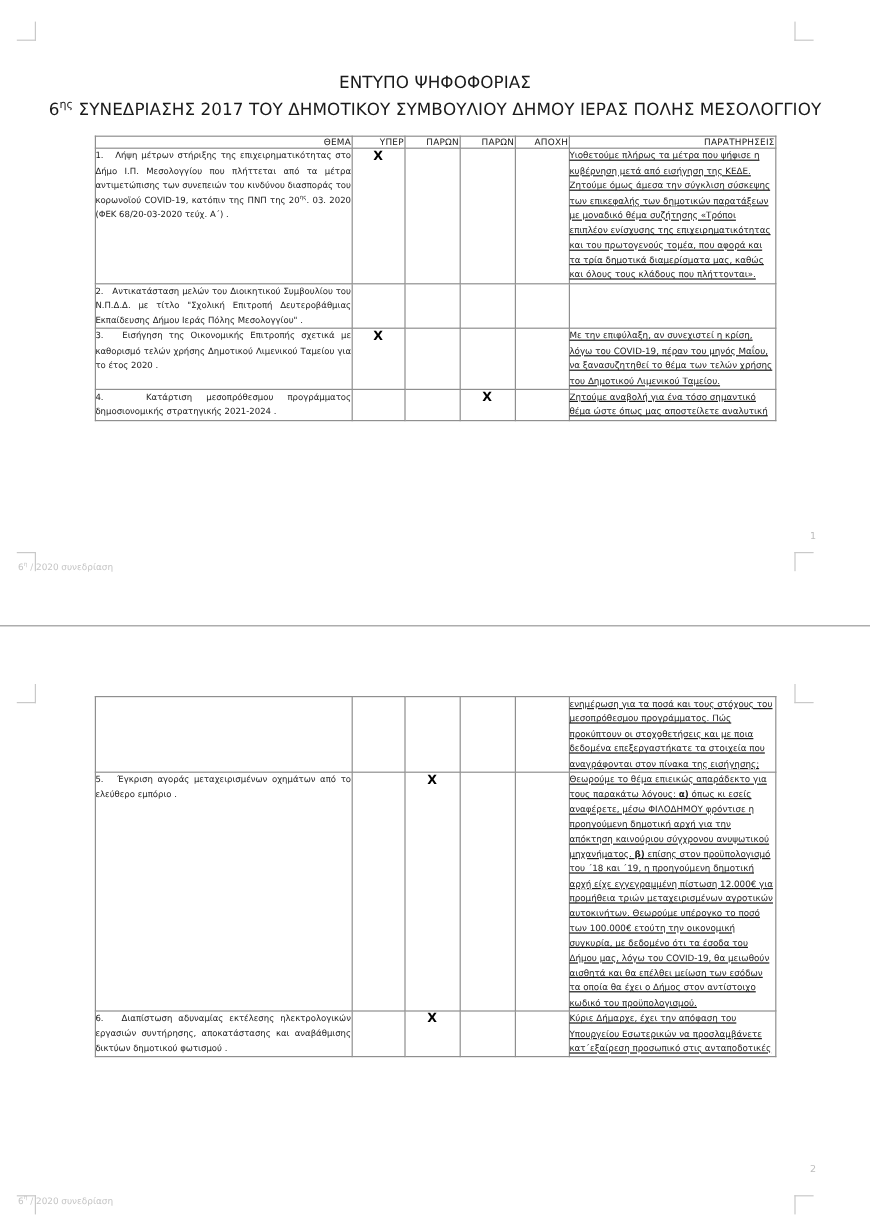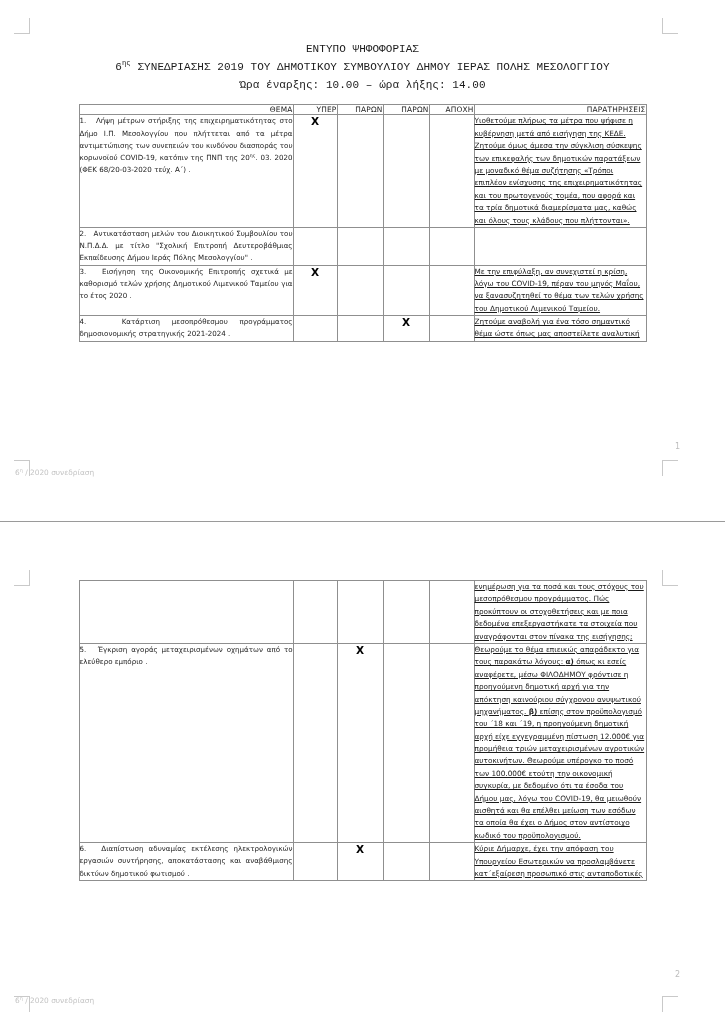--- a/index.html
+++ b/index.html
@@ -55,26 +55,25 @@
   .crop.tr::before { top: 15px; left: 0; }
   .crop.tr::after  { top: 0;    left: 0; }
   .crop.bl::before { top: 0;    left: 0; }
   .crop.bl::after  { top: 0;    left: 15px; }
   .crop.br::before { top: 0;    left: 0; }
   .crop.br::after  { top: 0;    left: 0; }
 
   
   .doc-header {
     text-align: center;
-    font-size: 11px;
+    font-size: 14px;
     line-height: 1.62;
     color: #1a1a1a;
-    padding-top: 41px;
+    padding-top: 58px;
     letter-spacing: 0.05px;
-    font-family: Liberation Mono, monospace;
   }
   .doc-header .line {
     white-space: nowrap;
   }
   sup {
     font-size: 0.66em;
     vertical-align: super;
     line-height: 0;
   }
 
@@ -161,22 +160,21 @@
 
 <div class="page" id="page-1">
 
   <div class="crop tl" style="top:18px;  left:14px;"></div>
   <div class="crop tr" style="top:18px;  left:662px;"></div>
   <div class="crop bl" style="top:460px; left:14px;"></div>
   <div class="crop br" style="top:460px; left:662px;"></div>
 
   <div class="doc-header">
     <div class="line">ΕΝΤΥΠΟ ΨΗΦΟΦΟΡΙΑΣ</div>
-    <div class="line"><span>6</span><sup>ης</sup><span> ΣΥΝΕΔΡΙΑΣΗΣ 2019 ΤΟΥ ΔΗΜΟΤΙΚΟΥ ΣΥΜΒΟΥΛΙΟΥ ΔΗΜΟΥ ΙΕΡΑΣ ΠΟΛΗΣ ΜΕΣΟΛΟΓΓΙΟΥ</span></div>
-    <div class="line">Ώρα έναρξης: 10.00 – ώρα λήξης: 14.00</div>
+    <div class="line"><span>6</span><sup>ης</sup><span> ΣΥΝΕΔΡΙΑΣΗΣ 2017 ΤΟΥ ΔΗΜΟΤΙΚΟΥ ΣΥΜΒΟΥΛΙΟΥ ΔΗΜΟΥ ΙΕΡΑΣ ΠΟΛΗΣ ΜΕΣΟΛΟΓΓΙΟΥ</span></div>
   </div>
 
   <div style="height:10px;"></div>
 
   <table class="vote-table">
     <colgroup>
       <col class="col-theme">
         <col class="col-yes">
         <col class="col-no">
       <col class="col-present">

